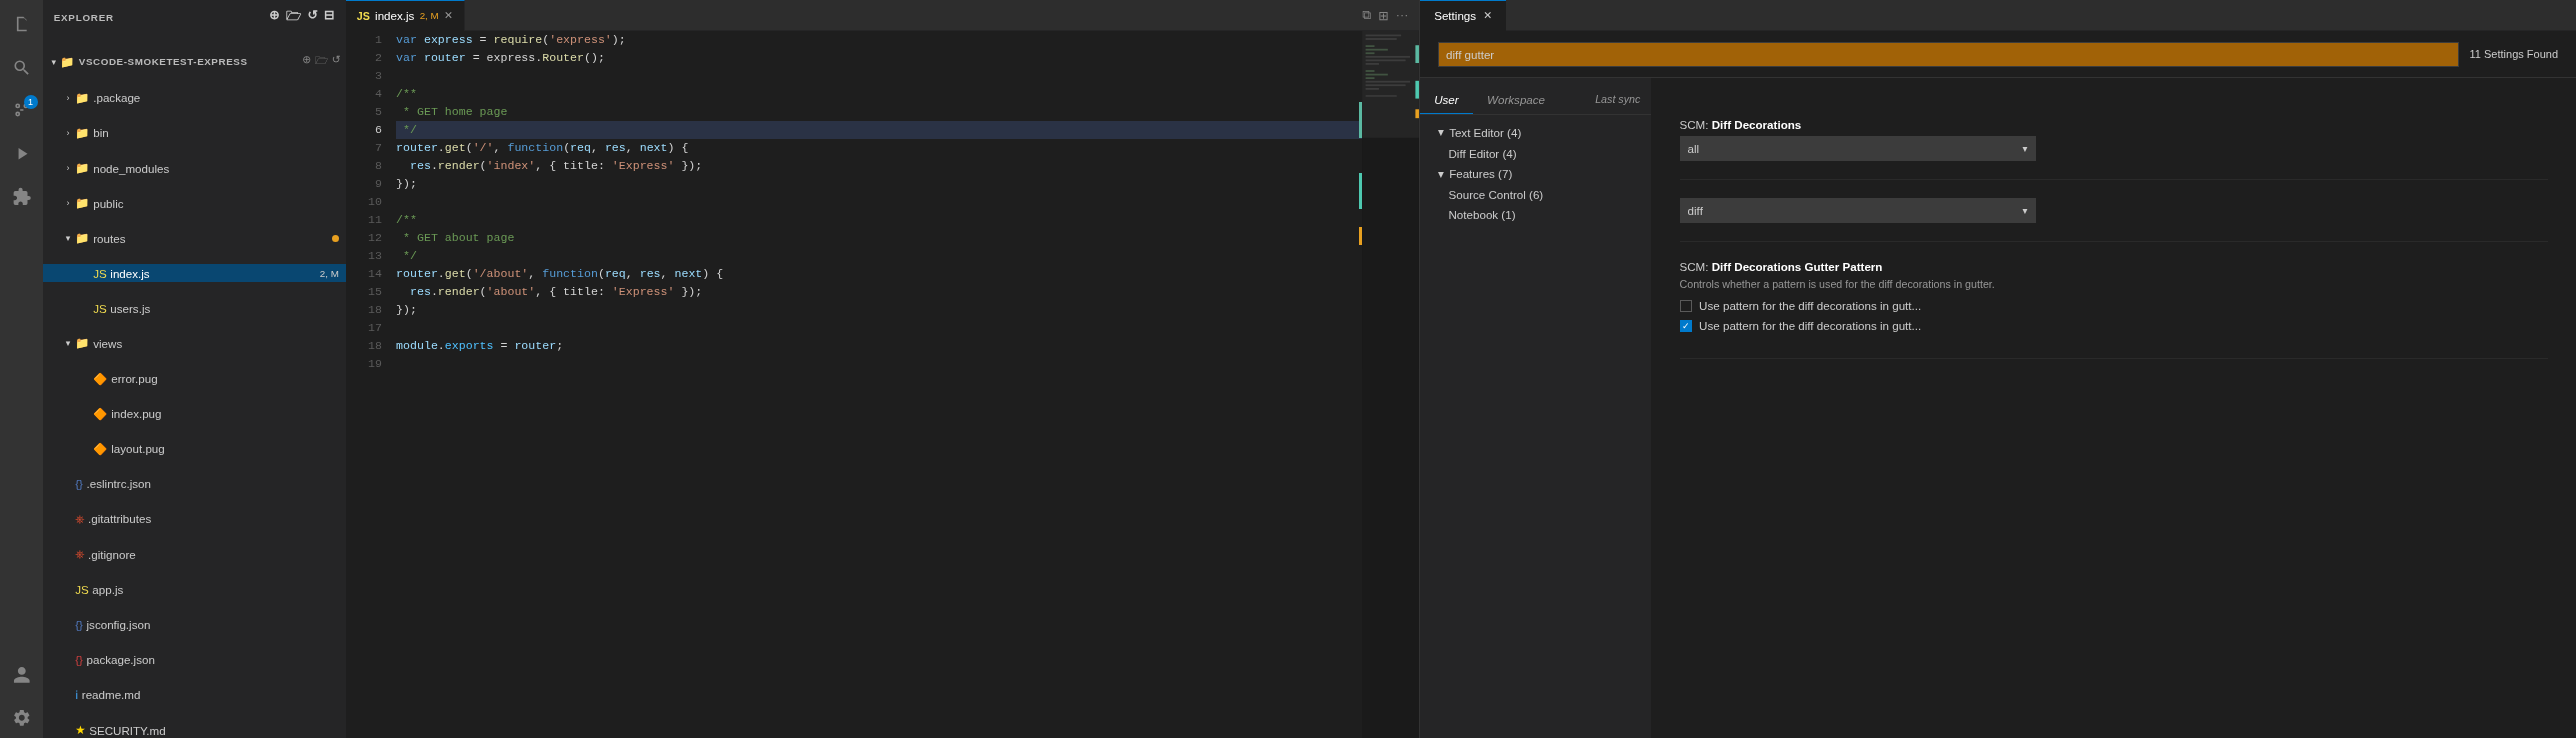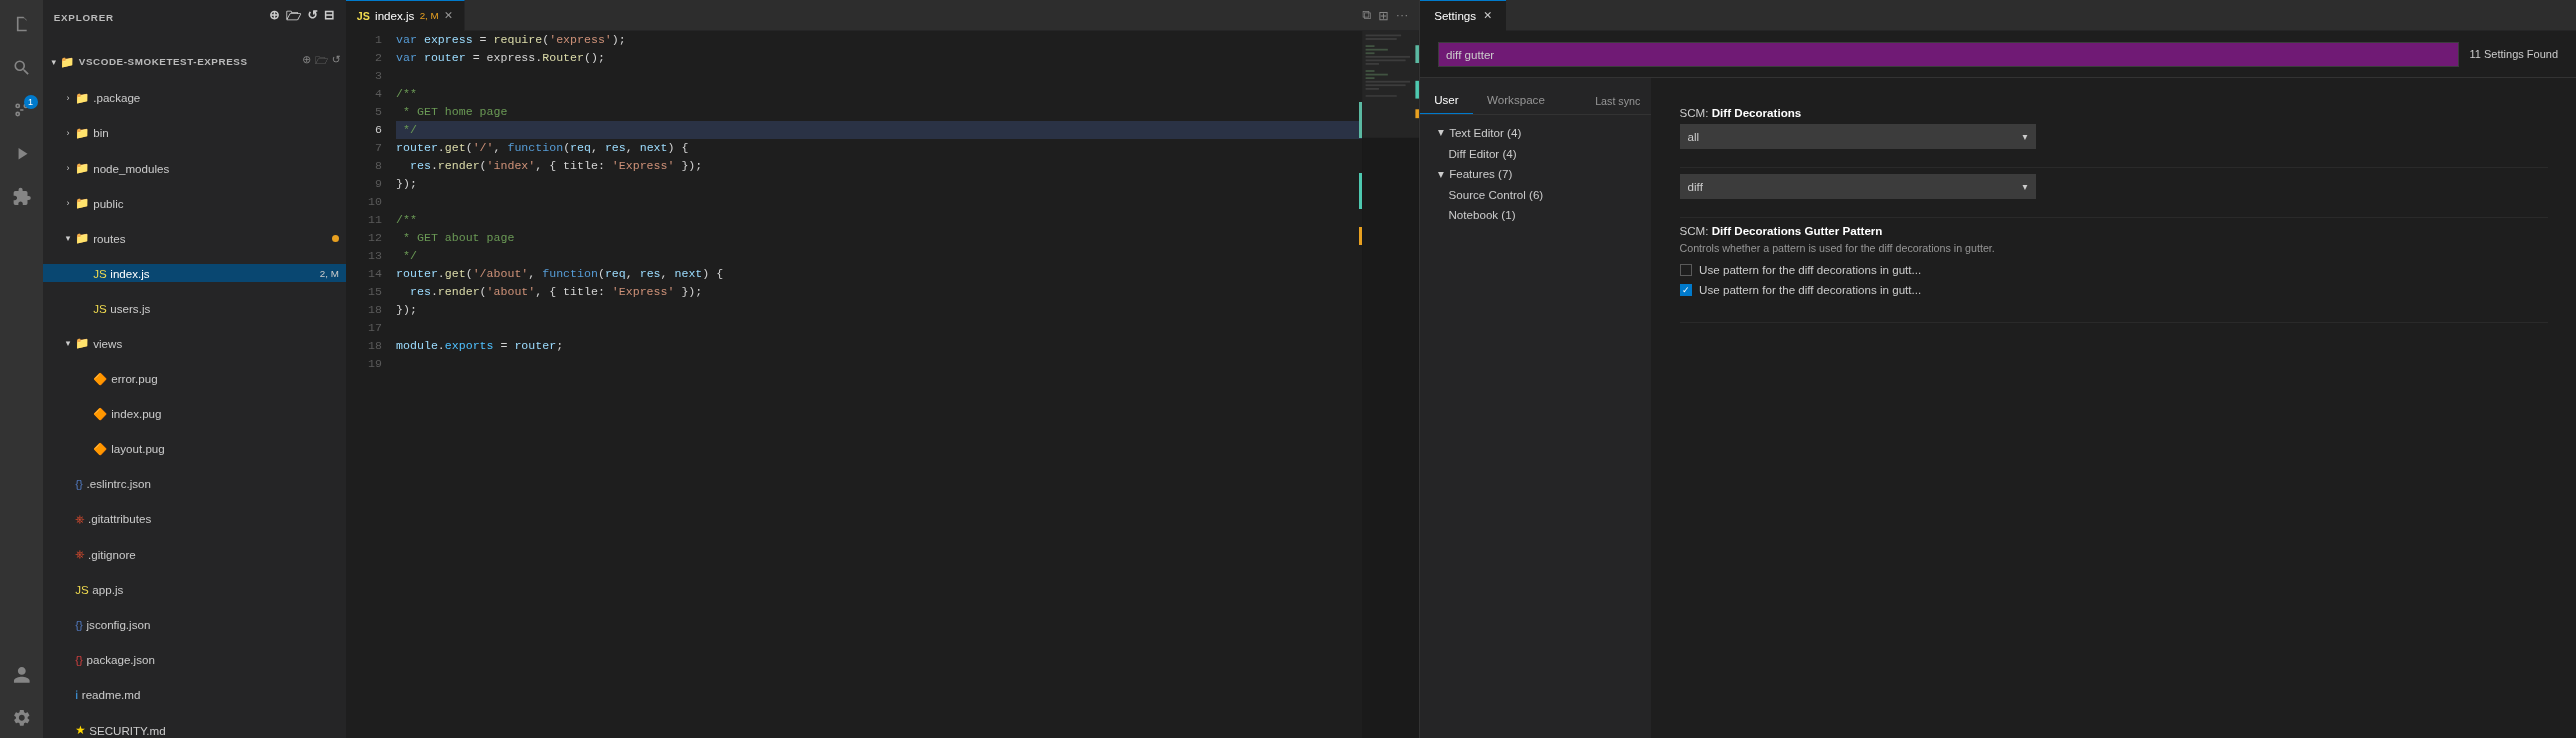--- a/index.html
+++ b/index.html
@@ -255,21 +255,21 @@
     .settings-search-bar {
       padding: 10.7px 18px;
       border-bottom: 0.9px solid #333;
       display: flex;
       gap: 10.7px;
       align-items: center;
       background: #1e1e1e;
     }
     .settings-search-input {
       flex: 1;
-      background: #701a75;
+      background: #a16207;
       border: 0.9px solid #3c3c3c;
       color: #cccccc;
       padding: 3.6px 7.1px;
       font-size: 11.6px;
       height: 25px;
       outline: none;
     }
     .settings-found {
       font-size: 11px;
       color: #cccccc;
@@ -316,21 +316,21 @@
       border-bottom: 1.8px solid #007acc;
     }
     .last-sync {
       margin-left: auto;
       font-size: 10.7px;
       color: #969696;
       padding: 7.1px 0;
     }
 
     .setting-block {
-      margin-top: 6px;
+      margin-top: 18px;
       padding-bottom: 18px;
       border-bottom: 0.9px solid #2a2a2a;
     }
     .setting-title {
       font-size: 11.6px;
       color: #cccccc;
       margin-bottom: 5.3px;
     }
     .setting-title strong { color: #ffffff; }
     .setting-desc {
@@ -704,21 +704,21 @@
 
   <div class="settings-search-bar">
     <input class="settings-search-input" type="text" value="diff gutter" style="">
     <span class="settings-found">11 Settings Found</span>
   </div>
 
   <div class="settings-body">
 
     <div class="settings-nav">
 
-      <div style="display:flex; align-items:flex-end; border-bottom:0.9px solid #333; margin-bottom:7.1px;">
+      <div style="display:flex; align-items:flex-start; border-bottom:0.9px solid #333; margin-bottom:7.1px;font-style:italic;">
         <div class="user-tab active">User</div>
         <div class="user-tab">Workspace</div>
         <span class="last-sync" style="padding-right:10.7px;">Last sync</span>
       </div>
 
       <div class="settings-nav-item parent">
         <span>▾</span>
         <span>Text Editor (4)</span>
       </div>
       <div class="settings-nav-item child">

